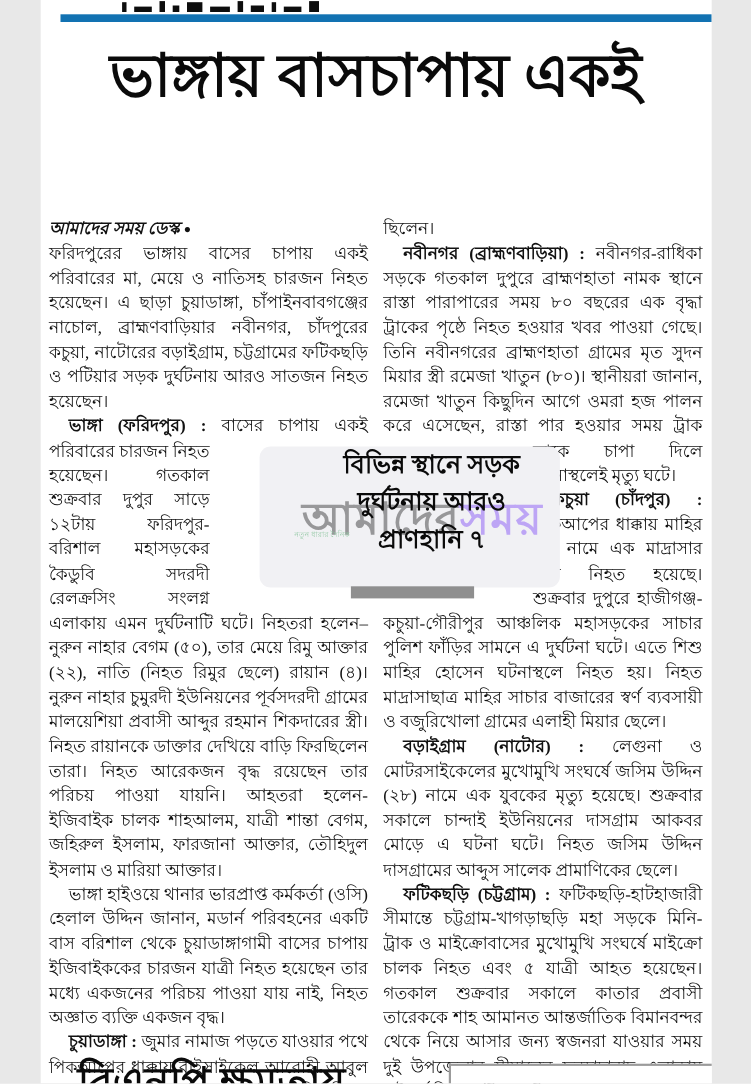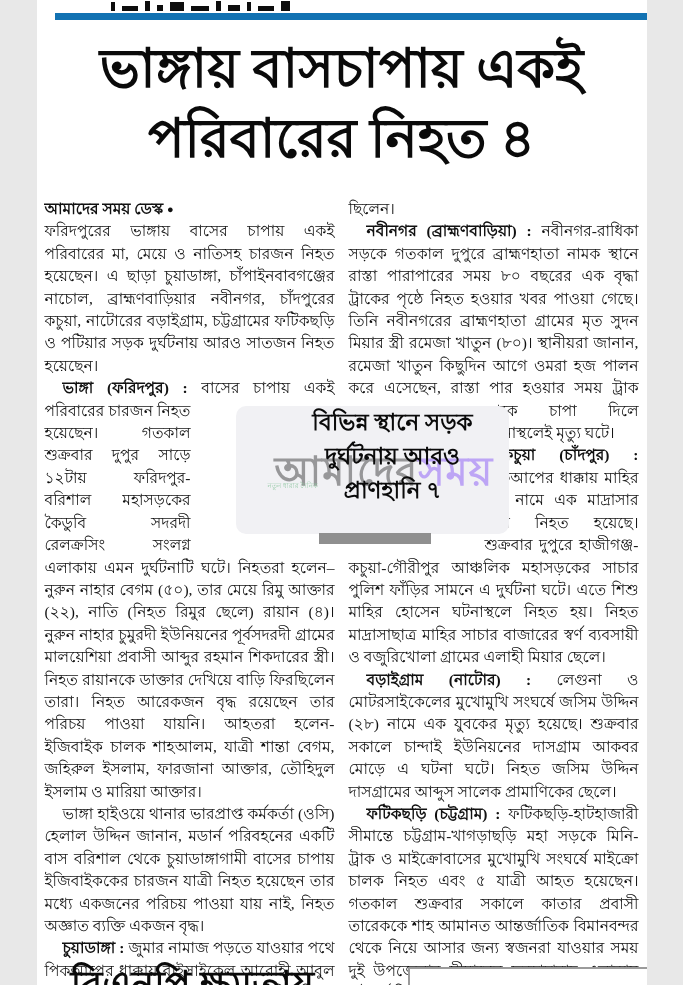--- a/index.html
+++ b/index.html
@@ -17,21 +17,21 @@
   .blue-bar { position:absolute; top:13px; left:18px; right:0; height:7px; }
   
   .headline { position:absolute; top:34px; left:0; right:0; text-align:center;
     font-weight:700; font-size:54px; line-height:70px; letter-spacing:0; color:#0a0a0a; }
   
   .body-wrap { position:absolute; top:198px; left:8px; right:8px; display:flex; gap:14px; }
   .col { flex:1 1 0; font-size:15.5px; line-height:22.4px; text-align:justify; }
   .para { margin:0; }
   .para.indent { text-indent:18px; }
   .lead { font-weight:700; }
-  .byline { font-weight:700; font-size:15.5px; }
+  .byline { font-weight:700; font-size:15.5px;font-style:italic; }
   .bullet { font-size:11px; vertical-align:1px; }
   .left-col .sp1 { float:right; width:0; height:208px; }
   .left-col .sp2 { float:right; clear:right; width:144px; height:144px; }
   .right-col .sp1 { float:left; width:0; height:207px; }
   .right-col .sp2 { float:left; clear:left; width:136px; height:147px; }
   
   .pullquote { position:absolute; left:199px; top:406px; width:273px; height:128px;
     background:#f1f1f4; border-radius:10px; text-align:center; overflow:hidden; }
   .pq-line { position:relative; z-index:2; font-weight:700; font-size:23px; line-height:34px; color:#0a0a0a;padding-left:41px; }
   .pq-line:first-of-type { margin-top:7px; }
@@ -63,21 +63,20 @@
       <i style="width:12px;height:6px"></i>
       <i style="width:4px;height:9px"></i>
       <i style="width:16px;height:5px"></i>
       <i style="width:9px;height:10px"></i>
   </div>
 
   <div class="blue-bar" style="background:#1272b2"></div>
 
   <h1 class="headline">
     <div>ভাঙ্গায় বাসচাপায় একই</div>
-    <div>পরিবারের নিহত ৪</div>
   </h1>
 
   <div class="body-wrap">
 
     <div class="col left-col">
       <div class="sp1"></div>
       <div class="sp2"></div>
       <p class="byline"><span>আমাদের সময় ডেস্ক</span> <span class="bullet">●</span></p>
       <p class="para"><span>ফরিদপুরের ভাঙ্গায় বাসের চাপায় একই পরিবারের মা, মেয়ে ও নাতিসহ চারজন নিহত হয়েছেন। এ ছাড়া চুয়াডাঙ্গা, চাঁপাইনবাবগঞ্জের নাচোল, ব্রাহ্মণবাড়িয়ার নবীনগর, চাঁদপুরের কচুয়া, নাটোরের বড়াইগ্রাম, চট্টগ্রামের ফটিকছড়ি ও পটিয়ার সড়ক দুর্ঘটনায় আরও সাতজন নিহত হয়েছেন।</span></p>
       <p class="para indent"><span class="lead">ভাঙ্গা (ফরিদপুর) :</span> <span>বাসের চাপায় একই পরিবারের চারজন নিহত হয়েছেন। গতকাল শুক্রবার দুপুর সাড়ে ১২টায় ফরিদপুর-বরিশাল মহাসড়কের কৈডুবি সদরদী রেলক্রসিং সংলগ্ন এলাকায় এমন দুর্ঘটনাটি ঘটে। নিহতরা হলেন– নুরুন নাহার বেগম (৫০), তার মেয়ে রিমু আক্তার (২২), নাতি (নিহত রিমুর ছেলে) রায়ান (৪)। নুরুন নাহার চুমুরদী ইউনিয়নের পূর্বসদরদী গ্রামের মালয়েশিয়া প্রবাসী আব্দুর রহমান শিকদারের স্ত্রী। নিহত রায়ানকে ডাক্তার দেখিয়ে বাড়ি ফিরছিলেন তারা। নিহত আরেকজন বৃদ্ধ রয়েছেন তার পরিচয় পাওয়া যায়নি। আহতরা হলেন- ইজিবাইক চালক শাহআলম, যাত্রী শান্তা বেগম, জহিরুল ইসলাম, ফারজানা আক্তার, তৌহিদুল ইসলাম ও মারিয়া আক্তার।</span></p>

